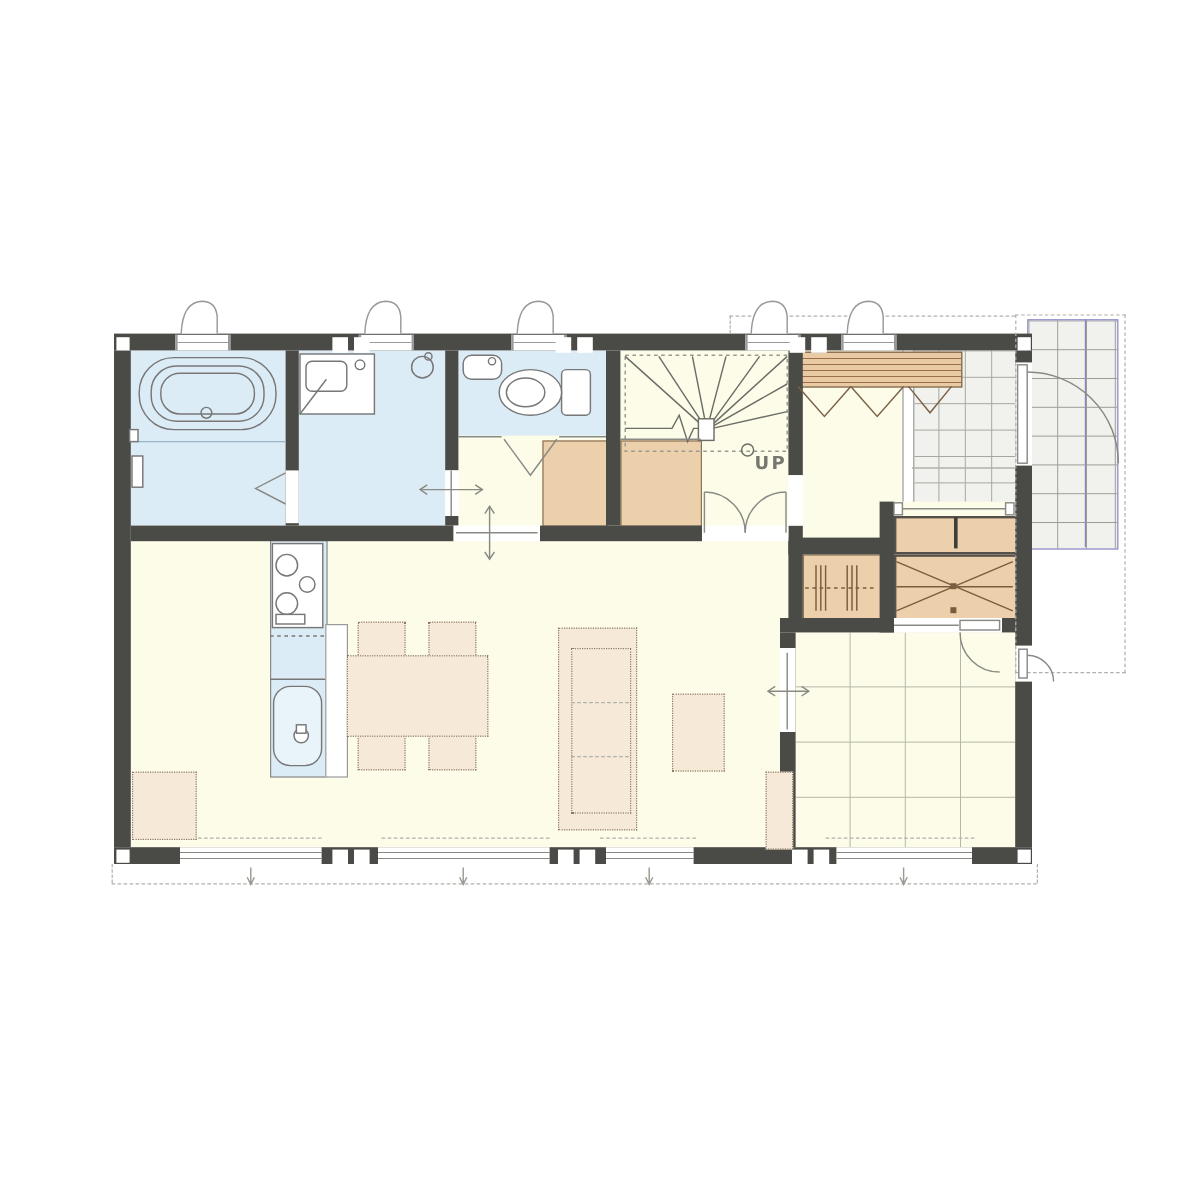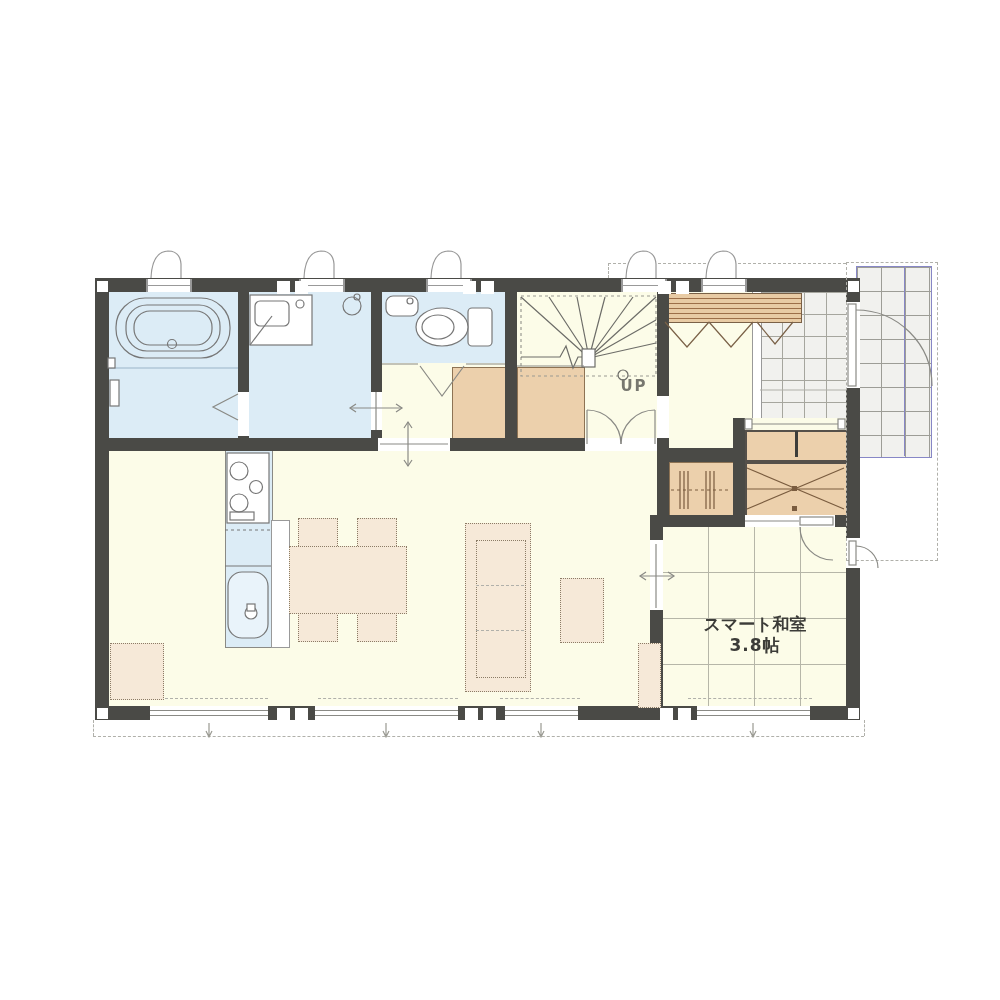--- a/index.html
+++ b/index.html
@@ -39,21 +39,21 @@
     background-image:linear-gradient(to bottom,transparent 0 4px,var(--line) 4px 5px,
       transparent 5px 9px,var(--line) 9px 10px,transparent 10px)}
   .wint{position:absolute;background:#fff;border-left:2px solid #999;border-right:2px solid #999;
     background-image:linear-gradient(to bottom,transparent 0 6px,#999 6px 7px,transparent 7px)}
   .vent{position:absolute;width:13px;height:13px;background:#fff}
   .corner{position:absolute;width:11px;height:11px;background:#fff}
   .dash-h{position:absolute;border-top:1px dashed #b0b0aa}
   .dash-v{position:absolute;border-left:1px dashed #b0b0aa}
   .dashrect{position:absolute;border:1px dashed #b0b0aa}
   .divider{position:absolute;background:#3d3d3a}
-  .label{position:absolute;color:var(--text);text-align:center;font-weight:bold;line-height:1.25}
+  .label{position:absolute;color:var(--text);text-align:right;font-weight:bold;line-height:1.25}
 </style>
 </head>
 <body>
 
 <div class="canvas">
 
   <div class="floor" style="left:109px;top:292px;width:737px;height:414px"></div>
   <div class="wet" style="left:109px;top:292px;width:129px;height:146px"></div>
   <div class="wet" style="left:249px;top:292px;width:122px;height:146px"></div>
   <div class="wet" style="left:382px;top:292px;width:123px;height:71px"></div>
@@ -277,19 +277,15 @@
       </g>
       <g stroke="#9a9a92">
         <path d="M209,723 L209,736 M206,731 L209,737 L212,731"></path>
         <path d="M386,723 L386,736 M383,731 L386,737 L389,731"></path>
         <path d="M541,723 L541,736 M538,731 L541,737 L544,731"></path>
         <path d="M753,723 L753,736 M750,731 L753,737 L756,731"></path>
       </g>
     </g>
   </svg>
 
-  <div class="label" style="left:675px;top:614px;width:160px">
-    <div style="font-size:17px">スマート和室</div>
-    <div style="font-size:17px;letter-spacing:1px">3.8帖</div>
-  </div>
   <div class="label" style="left:612px;top:377px;width:44px;font-size:15px;color:#77776f;letter-spacing:2px;font-weight:600">UP</div>
 
 </div>
 
 </body></html>

